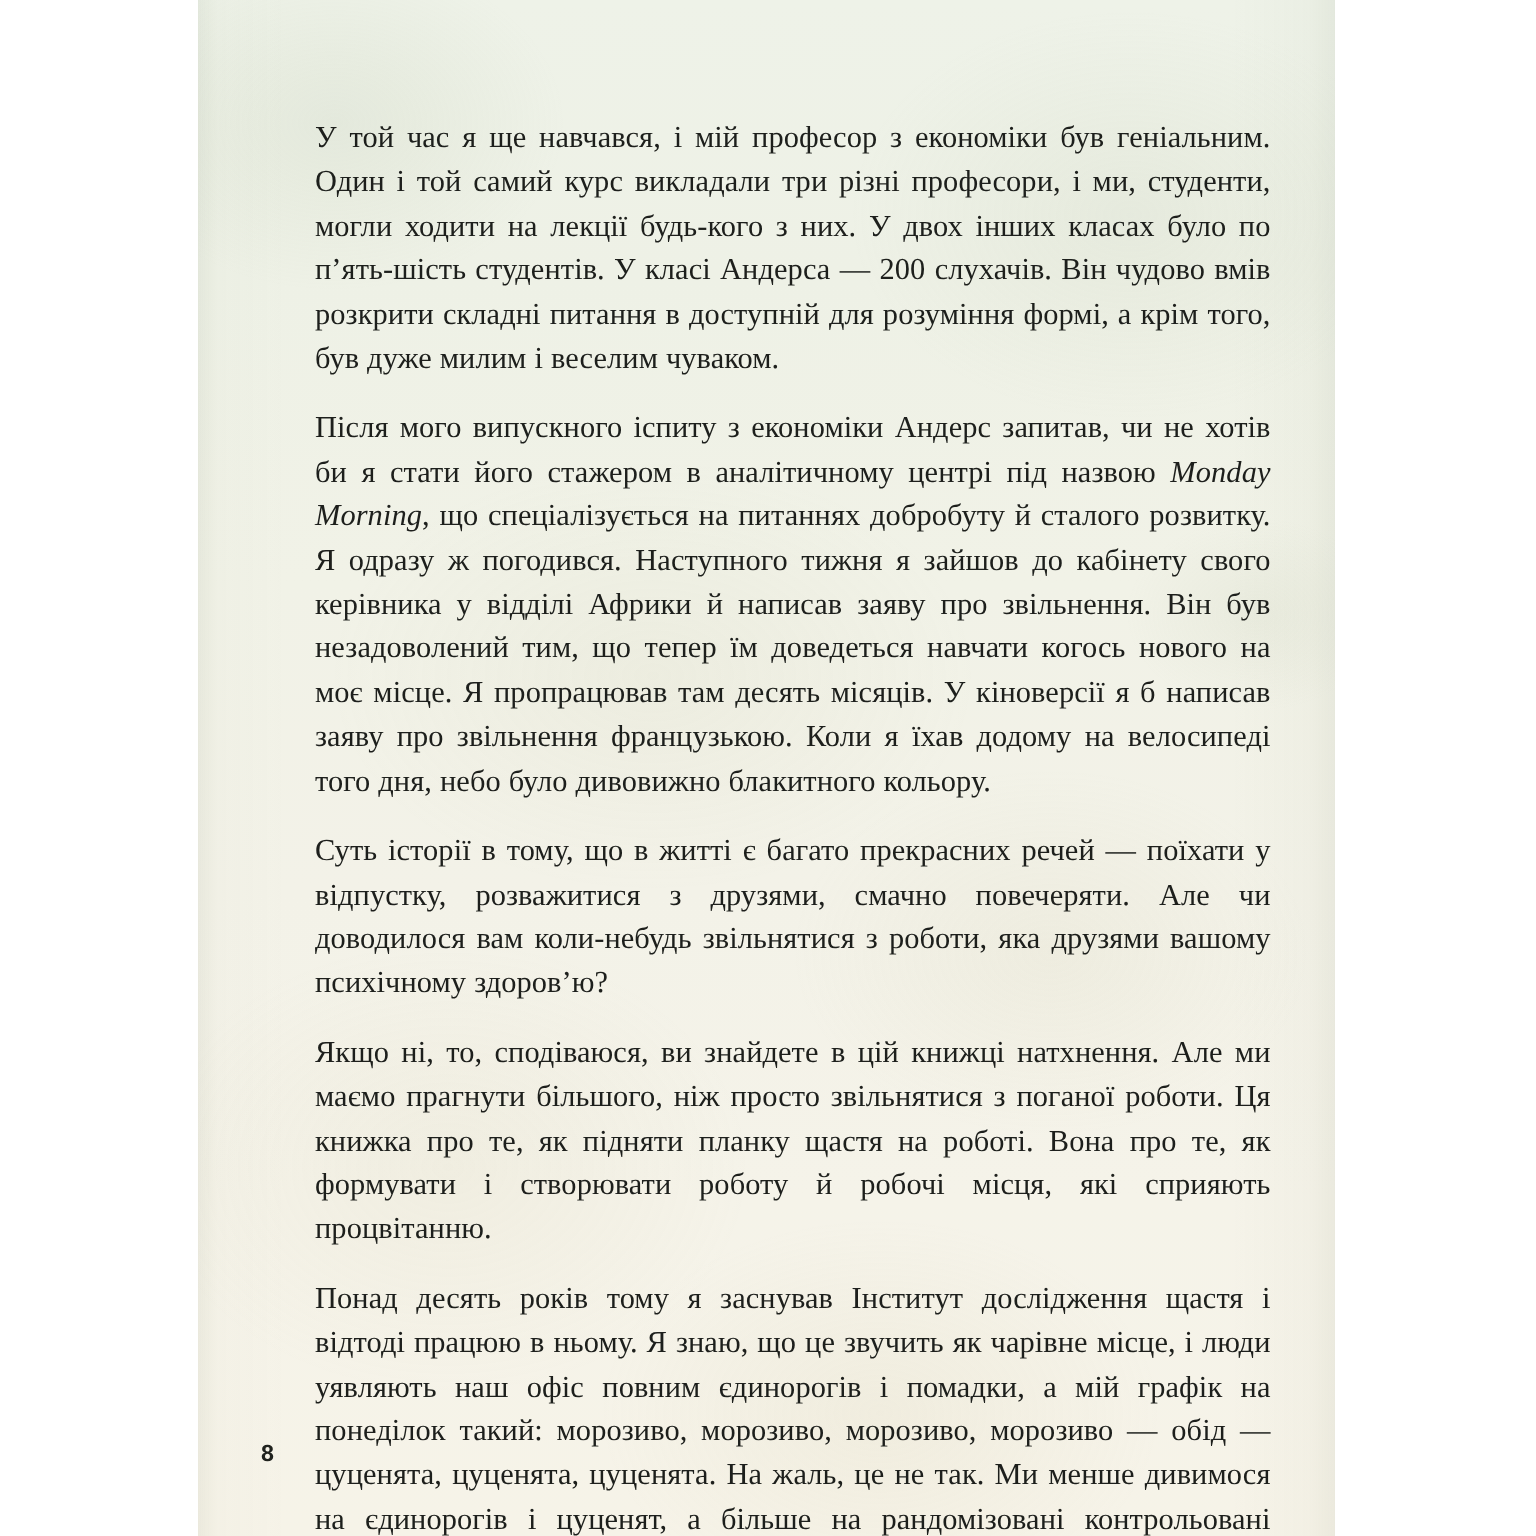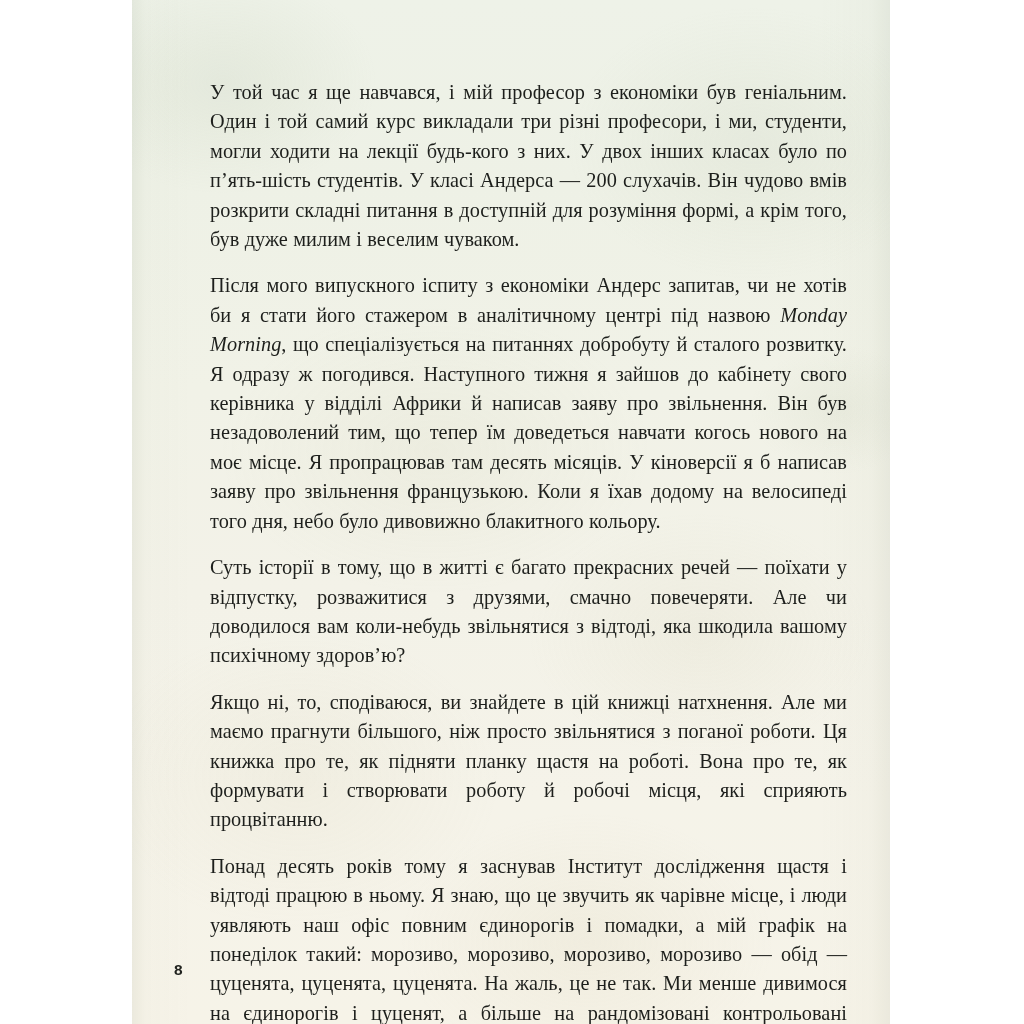--- a/index.html
+++ b/index.html
@@ -111,21 +111,21 @@
 <body>
 
 <div id="page-sheet">
 
   <div id="text-column">
 
     <p class="para">У той час я ще навчався, і мій професор з економіки був геніальним. Один і той самий курс викладали три різні професори, і ми, студенти, могли ходити на лекції будь-кого з них. У двох інших класах було по п’ять-шість студентів. У класі Андерса — 200 слухачів. Він чудово вмів розкрити складні питання в доступній для розуміння формі, а крім того, був дуже милим і веселим чуваком.</p>
 
     <p class="para">Після мого випускного іспиту з економіки Андерс запитав, чи не хотів би я стати його стажером в аналітичному центрі під назвою <em>Monday Morning</em>, що спеціалізується на питаннях добробуту й сталого розвитку. Я одразу ж погодився. Наступного тижня я зайшов до кабінету свого керівника у відділі Африки й написав заяву про звільнення. Він був незадоволений тим, що тепер їм доведеться навчати когось нового на моє місце. Я пропрацював там десять місяців. У кіноверсії я б написав заяву про звільнення французькою. Коли я їхав додому на велосипеді того дня, небо було дивовижно блакитного кольору.</p>
 
-    <p class="para">Суть історії в тому, що в житті є багато прекрасних речей — поїхати у відпустку, розважитися з друзями, смачно повечеряти. Але чи доводилося вам коли-небудь звільнятися з відтоді, яка шкодила вашому психічному здоров’ю?</p>
+    <p class="para">Суть історії в тому, що в житті є багато прекрасних речей — поїхати у відпустку, розважитися з друзями, смачно повечеряти. Але чи доводилося вам коли-небудь звільнятися з роботи, яка друзями вашому психічному здоров’ю?</p>
 
     <p class="para">Якщо ні, то, сподіваюся, ви знайдете в цій книжці натхнення. Але ми маємо прагнути більшого, ніж просто звільнятися з поганої роботи. Ця книжка про те, як підняти планку щастя на роботі. Вона про те, як формувати і створювати роботу й робочі місця, які сприяють процвітанню.</p>
 
     <p class="para">Понад десять років тому я заснував Інститут дослідження щастя і відтоді працюю в ньому. Я знаю, що це звучить як чарівне місце, і люди уявляють наш офіс повним єдинорогів і помадки, а мій графік на понеділок такий: морозиво, морозиво, морозиво, морозиво — обід — цуценята, цуценята, цуценята. На жаль, це не так. Ми менше дивимося на єдинорогів і цуценят, а більше на рандомізовані контрольовані дослідження і рецензовані статті.</p>
 
   </div>
 
   <div id="folio">8</div>
 
 </div>

